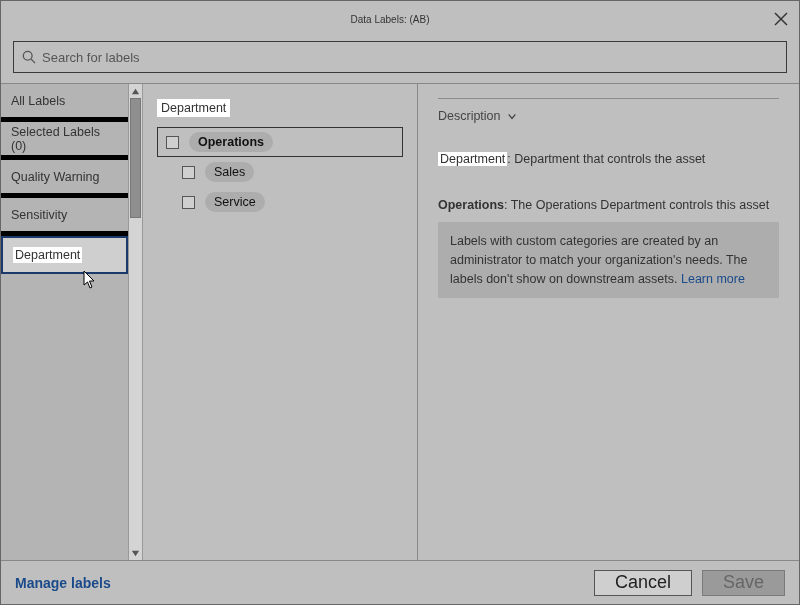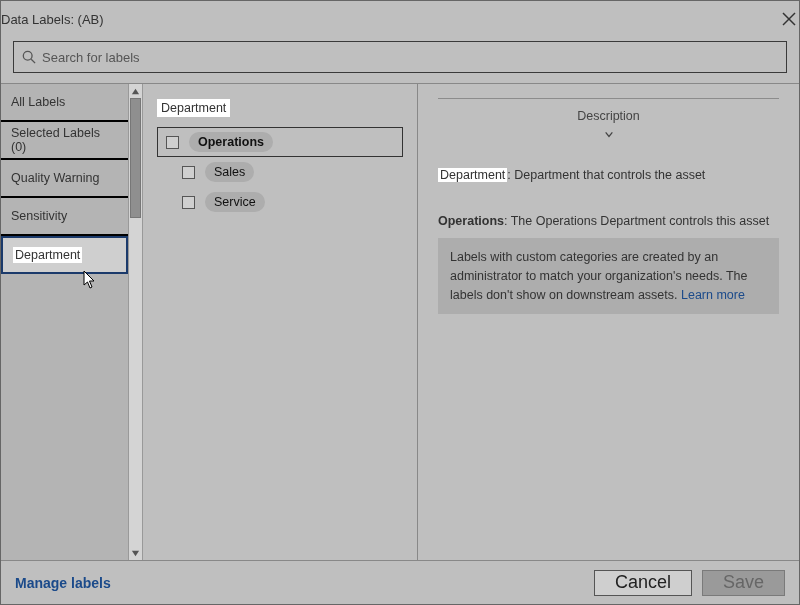--- a/index.html
+++ b/index.html
@@ -8,23 +8,24 @@
     background: #bfbfbf;
     display: flex; flex-direction: column;
     border: 1px solid #666;
     overflow: hidden;
     position: relative;
   }
   
   .header {
     height: 36px;
     display: flex; align-items: center;
-    padding: 0 0;
-    font-size: 13px;
+    padding: 0 8px;
+    font-size: 10px;
     color: #333;
+    text-align: center;
   }
   .header .title { flex: 1; }
   .header .close { width: 20px; height: 20px; display:flex; align-items:center; justify-content:center; cursor:pointer; }
   .header .close svg { width: 14px; height: 14px; stroke:#333; }
 
   
   .search-wrap { padding: 4px 12px 10px 12px; }
   .search {
     border: 1.5px solid #3a3a3a;
     height: 32px;
@@ -54,21 +55,21 @@
     background: #b4b4b4;
     display:flex; flex-direction:column;
     font-size: 12.5px;
     color:#333;
   }
   .sidebar-item {
     height: 38px;
     display:flex; align-items:center;
     padding: 0 10px;
     cursor:pointer;
-    border-bottom: 2px solid #000000;
+    border-bottom: 5px solid #000000;
   }
   .sidebar-item.selected {
     background:#cfcfcf;
     border: 2px solid #1b3a6b;
   }
   .sidebar-item.selected span:first-child {
     background:#fff;
     padding: 1px 2px;
   }
 
@@ -144,21 +145,20 @@
   .details .title-row .key {
     background:#fff;
     padding: 0 2px;
   }
   .details hr { border:none; border-top:1px solid #8c8c8c; margin-bottom:10px; }
   .details .desc-toggle {
     display:flex; align-items:center; gap:6px;
     font-size:12.5px; color:#444;
     margin-bottom: 6px;
     cursor:pointer;
-    flex-direction:column;
   }
   .details .desc-toggle svg { width:10px; height:10px; stroke:#444; fill:none; }
   .details .desc-line { margin-bottom:6px; line-height:1.4;margin-top:28px; }
   .details .desc-line .key { background:#fff; padding:0 2px; }
   .details .info-box {
     background:#adadad;
     padding: 10px 12px;
     line-height:1.5;
     margin-top: 8px;
   }

